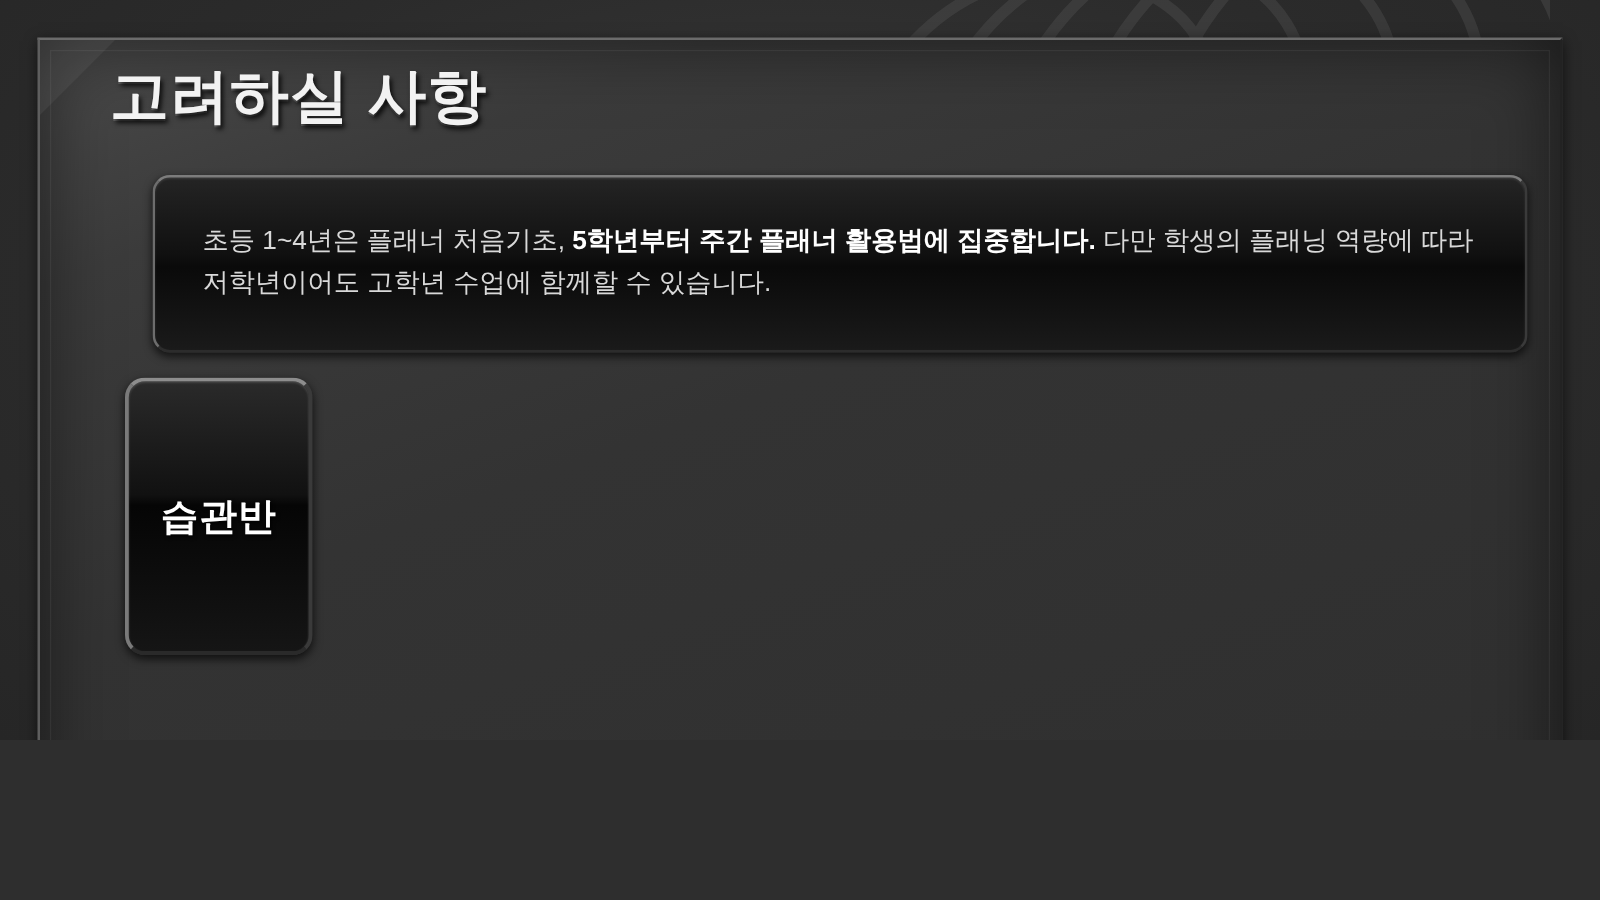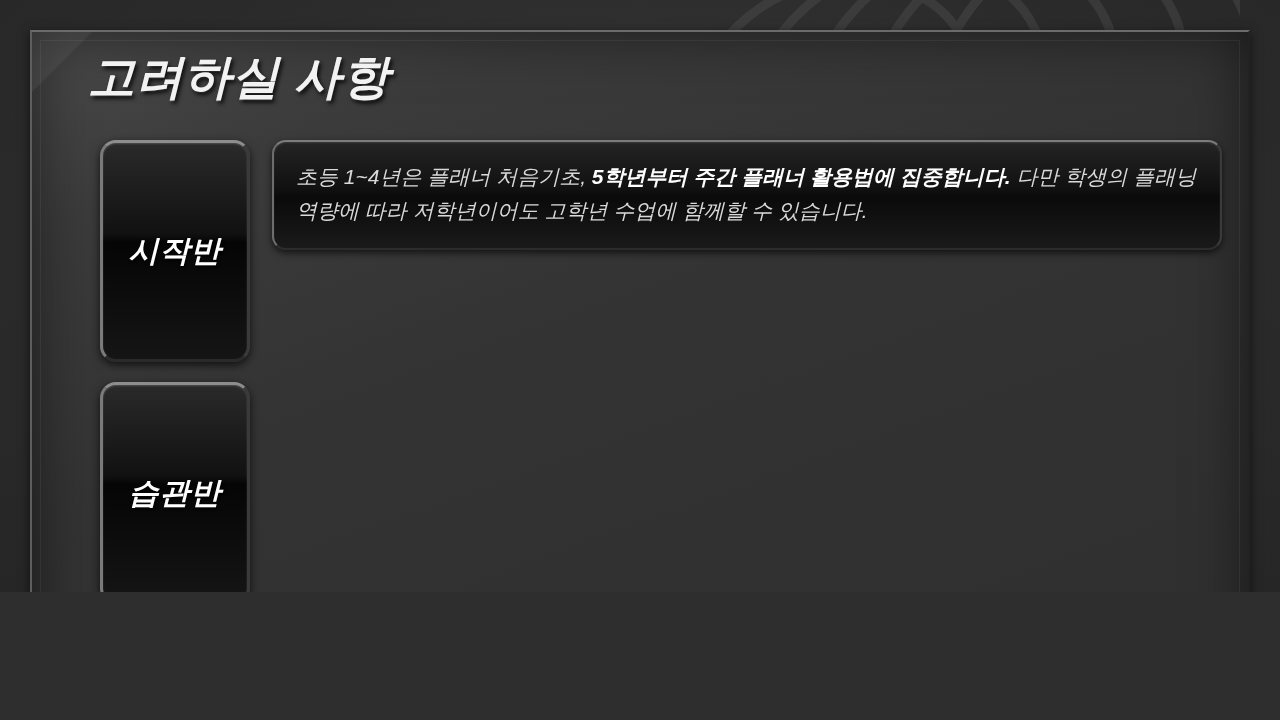--- a/index.html
+++ b/index.html
@@ -14,21 +14,20 @@
     font-family: "Liberation Sans", "DejaVu Sans", sans-serif;
   }
 
   .slide {
     position: relative;
     width: 1280px;
     height: 592px;
     background:
       radial-gradient(ellipse at 50% 40%, #3a3a3a 0%, #2b2b2b 60%, #262626 100%);
     overflow: hidden;
-    font-style: italic;
   }
 
   
   .swirls {
     position: absolute;
     top: -60px;
     right: 40px;
     width: 620px;
     height: 330px;
     opacity: 0.5;
@@ -128,21 +127,21 @@
     box-shadow: 0 3px 7px rgba(0,0,0,0.65), inset 0 1px 2px rgba(255,255,255,0.12);
     padding: 18px 22px 20px 22px;
     box-sizing: border-box;
     min-height: 98px;
     display: flex;
     align-items: center;
   }
   .row + .row { margin-top: 24px; }
 
   .row p {
-    margin: 0;
+    margin: 16px;
     font-size: 21px;
     line-height: 1.62;
     color: #d9d9d9;
     font-family: "Liberation Sans", "DejaVu Sans", sans-serif;
     word-break: keep-all;
   }
   .row p b { color: #ffffff; font-weight: bold; }
 </style>
 </head>
 <body>
@@ -162,23 +161,20 @@
   <div class="frame">
     <div class="bevel tl"></div>
     <div class="bevel br"></div>
   </div>
 
   <div class="title">고려하실 사항</div>
 
   <div class="content">
 
     <div class="group">
-      <div class="label-btn">
-        <span>시작반</span>
-      </div>
       <div class="rows">
         <div class="row">
           <p><span>초등 1~4년은 플래너 처음기초, </span><b>5학년부터 주간 플래너 활용법에 집중합니다.</b><span> 다만 학생의 플래닝 역량에 따라 저학년이어도 고학년 수업에 함께할 수 있습니다.</span></p>
         </div>
       </div>
     </div>
 
     <div class="group">
       <div class="label-btn">
         <span>습관반</span>

